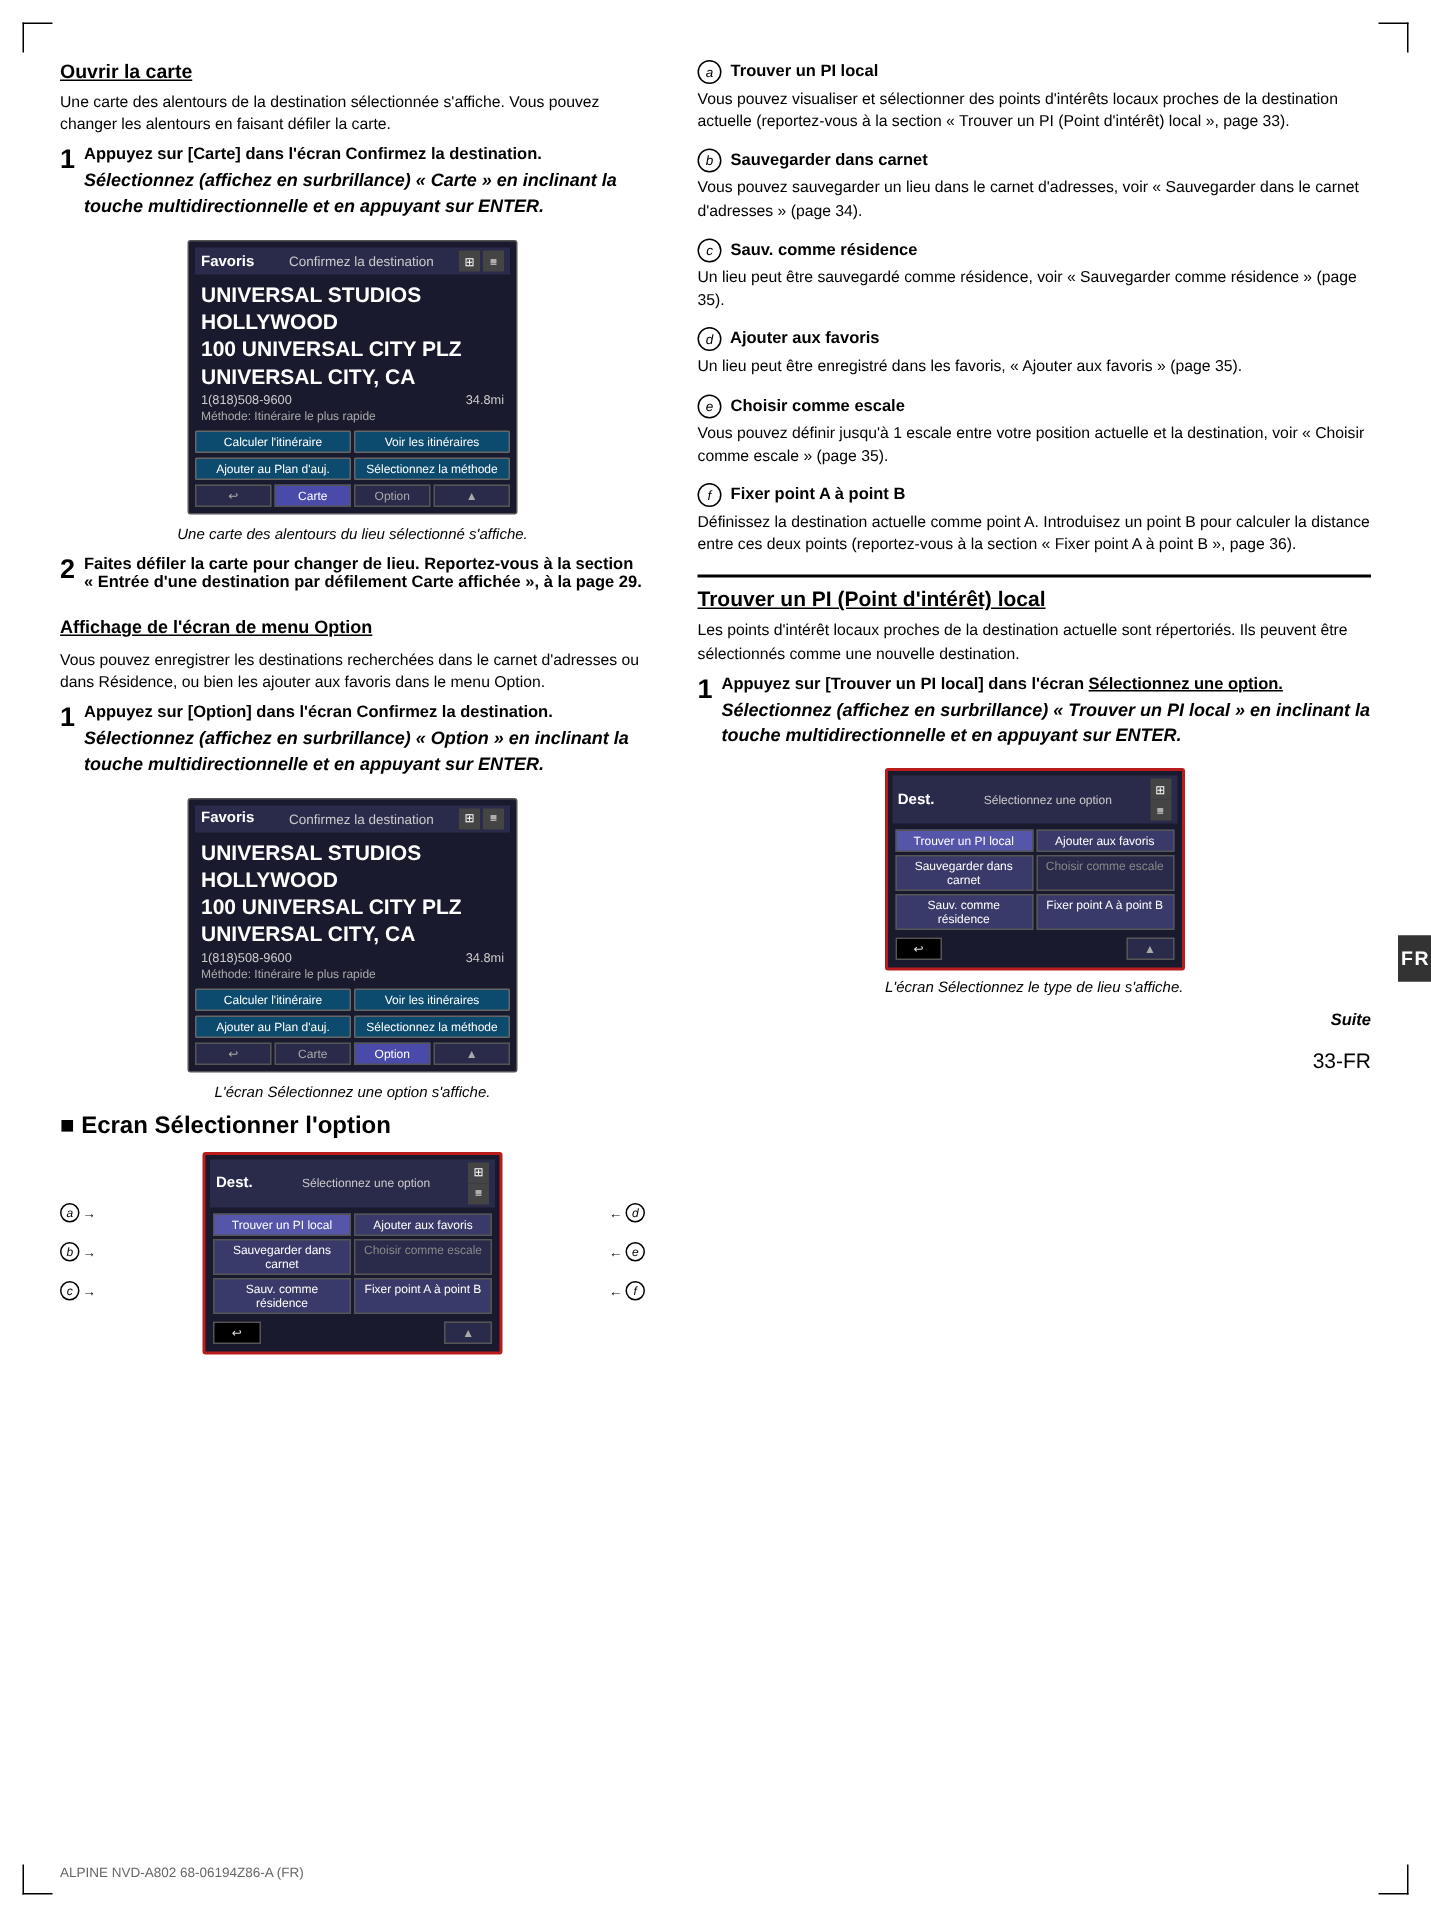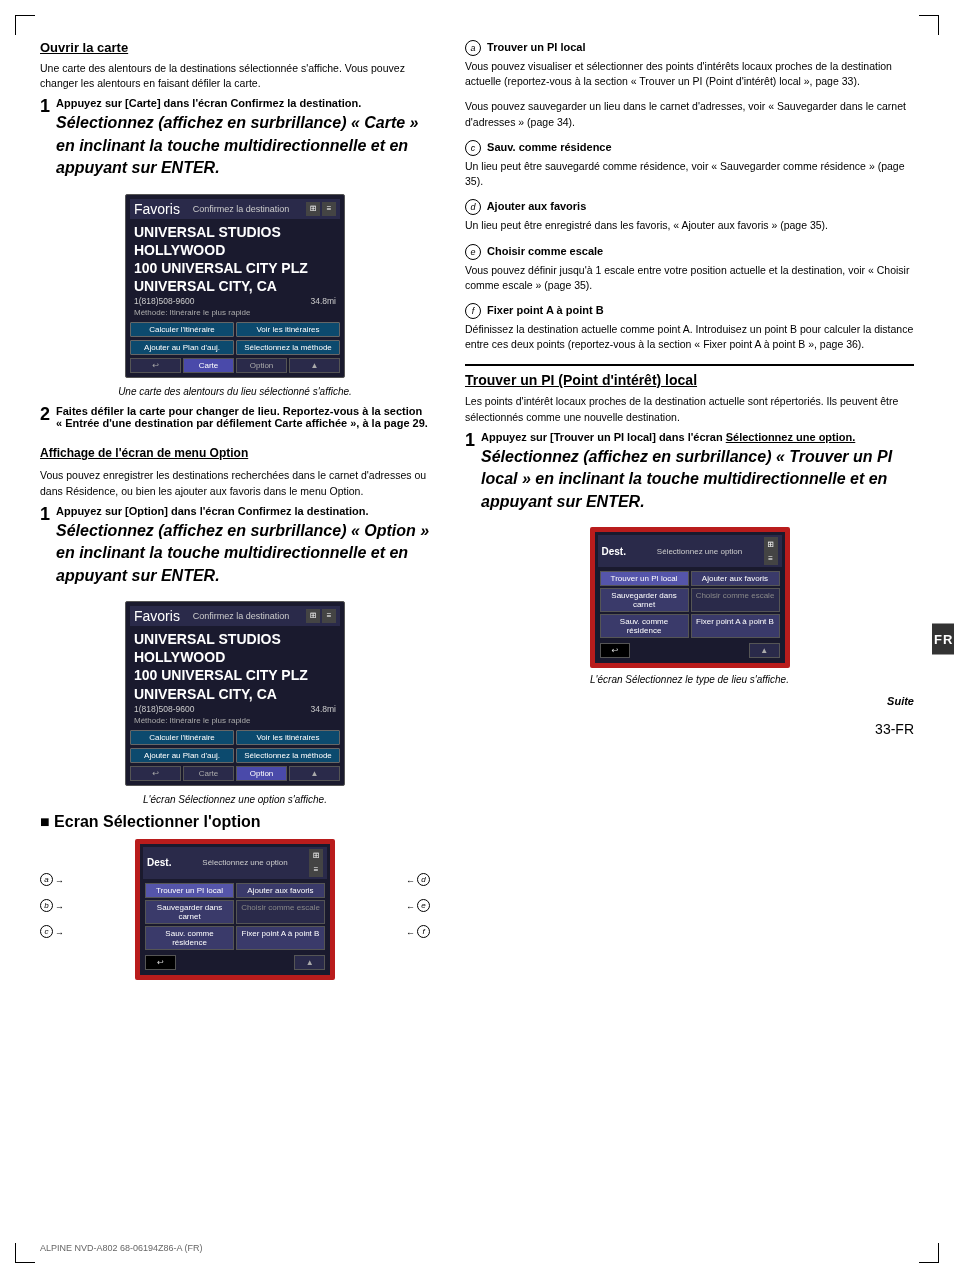--- a/index.html
+++ b/index.html
@@ -101,21 +101,21 @@
       overflow: hidden;
     }
 
     .step-title {
       font-size: 11px;
       font-weight: bold;
       margin-bottom: 3px;
     }
 
     .step-italic {
-      font-size: 16px;
+      font-size: 12px;
       font-style: italic;
       line-height: 1.4;
       margin-bottom: 6px;
     }
 
     .step-italic em {
       font-style: italic;
       font-weight: bold;
     }
 
@@ -134,22 +134,22 @@
     .screen-img .screen-header {
       display: flex;
       align-items: center;
       background: #2a2a4a;
       padding: 2px 4px;
       margin-bottom: 2px;
       gap: 4px;
     }
 
     .screen-img .screen-header .title-left {
-      font-size: 14px;
-      font-weight: normal;
+      font-size: 10px;
+      font-weight: bold;
       color: #fff;
       flex: 1;
     }
 
     .screen-img .screen-header .title-right {
       font-size: 9px;
       color: #ccc;
       flex: 2;
     }
 
@@ -230,21 +230,21 @@
 
     .caption-text {
       font-size: 10px;
       font-style: italic;
       text-align: center;
       margin: 4px 0 8px 0;
     }
 
     .option-screen {
       background: #1a1a2e;
-      border: 5px solid #b91c1c;
+      border: 2px solid #b91c1c;
       border-radius: 2px;
       width: 200px;
       margin: 0 auto;
       padding: 3px;
       font-size: 9px;
       color: #fff;
     }
 
     .option-header {
       display: flex;
@@ -452,21 +452,21 @@
 
 <div class="side-tab">FR</div>
 
 <div class="page-container">
   <div class="two-col">
 
     <div class="col-left">
 
       <div class="section-block">
         <div class="section-heading">Ouvrir la carte</div>
-        <p class="body-text">Une carte des alentours de la destinations sélectionnée s'affiche. Vous pouvez changer les alentours en faisant défiler la carte.</p>
+        <p class="body-text">Une carte des alentours de la destination sélectionnée s'affiche. Vous pouvez changer les alentours en faisant défiler la carte.</p>
 
         <div class="step">
           <div class="step-number">1</div>
           <div class="step-content">
             <div class="step-title">
               Appuyez sur <span>[Carte]</span> dans l'écran Confirmez la destination.
             </div>
             <div class="step-italic">
               <em>Sélectionnez (affichez en surbrillance) « Carte » en inclinant la touche multidirectionnelle et en appuyant sur <strong>ENTER</strong>.</em>
             </div>
@@ -639,20 +639,24 @@
 
       <div class="right-item">
         <div class="right-item-title">
           <span class="circle-label">a</span>
           <span>Trouver un PI local</span>
         </div>
         <p class="body-text">Vous pouvez visualiser et sélectionner des points d'intérêts locaux proches de la destination actuelle (reportez-vous à la section « Trouver un PI (Point d'intérêt) local », page 33).</p>
       </div>
 
       <div class="right-item">
+        <div class="right-item-title">
+          <span class="circle-label">b</span>
+          <span>Sauvegarder dans carnet</span>
+        </div>
         <p class="body-text">Vous pouvez sauvegarder un lieu dans le carnet d'adresses, voir « Sauvegarder dans le carnet d'adresses » (page 34).</p>
       </div>
 
       <div class="right-item">
         <div class="right-item-title">
           <span class="circle-label">c</span>
           <span>Sauv. comme résidence</span>
         </div>
         <p class="body-text">Un lieu peut être sauvegardé comme résidence, voir « Sauvegarder comme résidence » (page 35).</p>
       </div>

